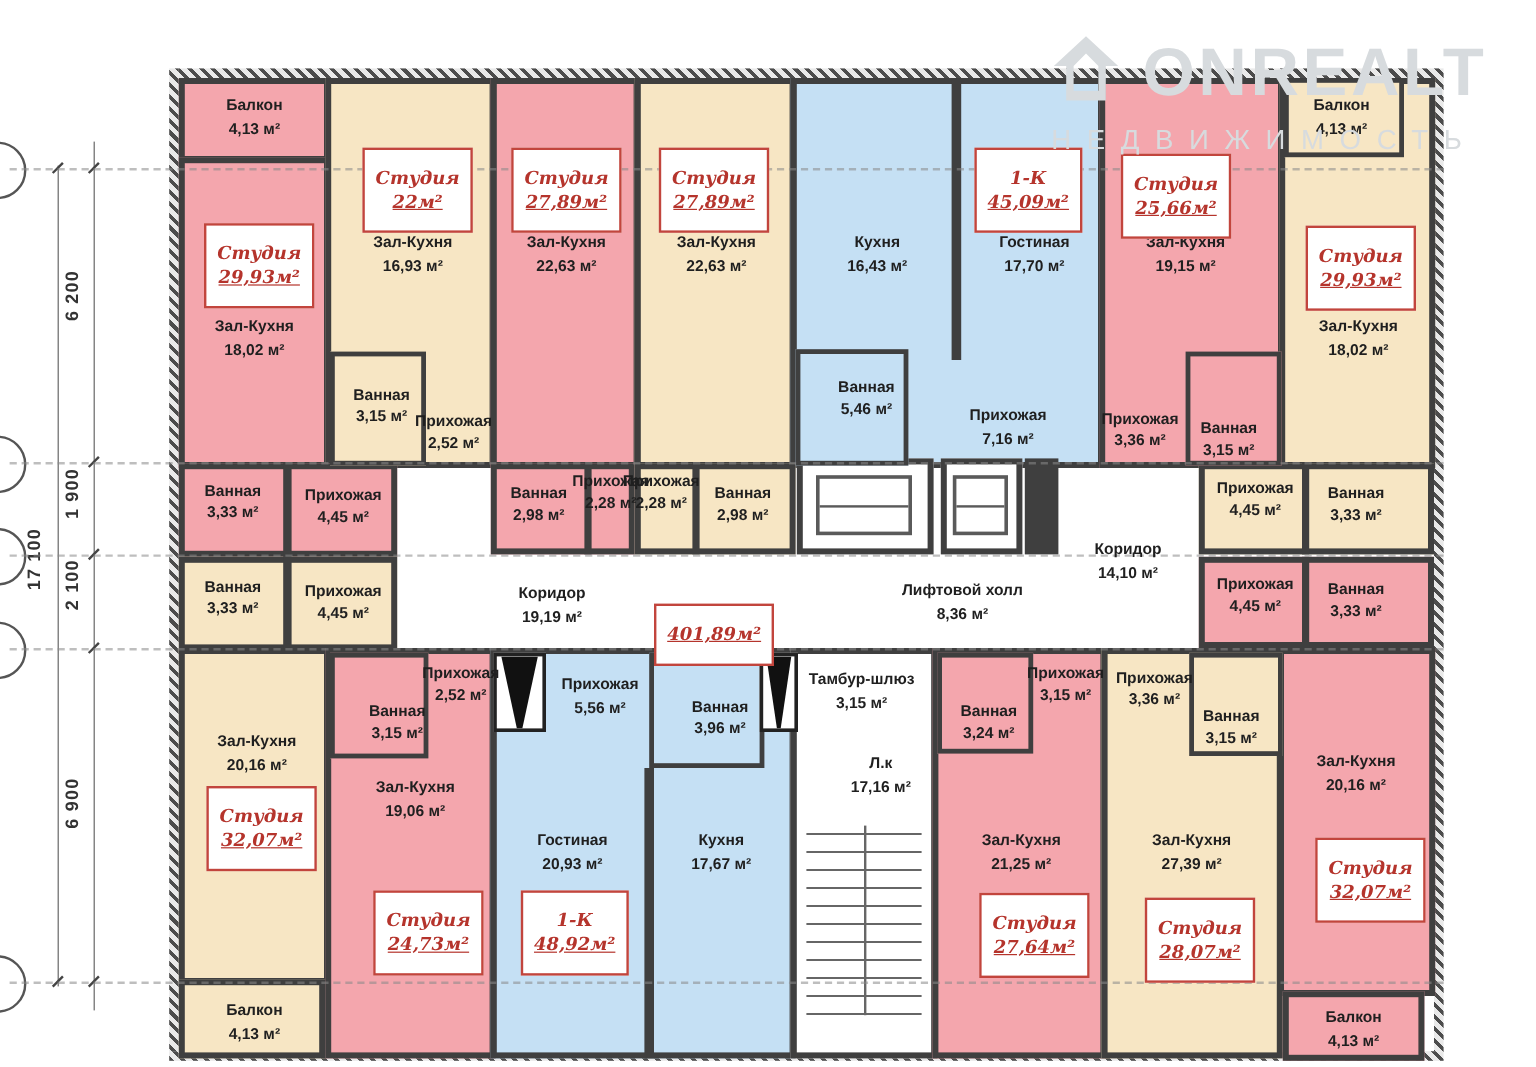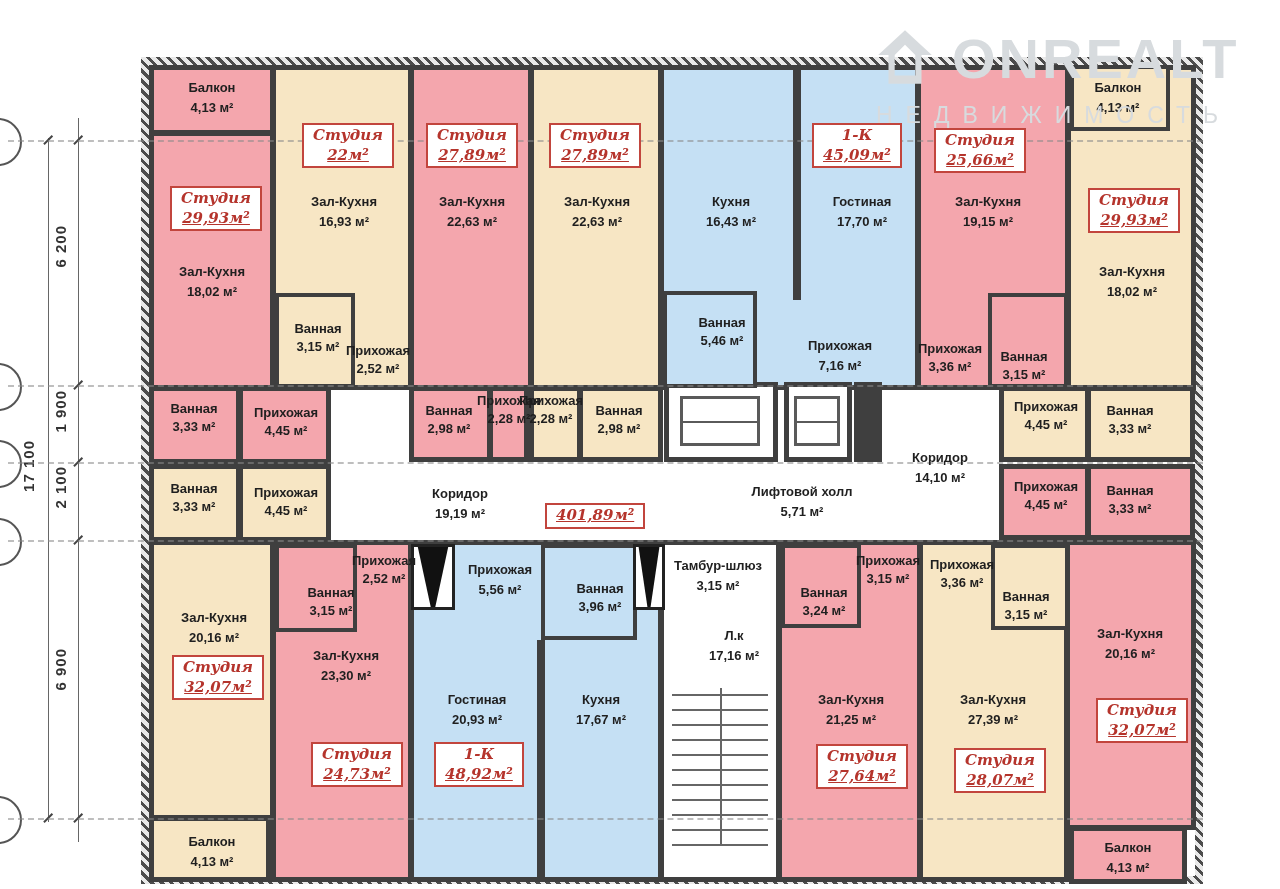--- a/index.html
+++ b/index.html
@@ -16,21 +16,21 @@
   .cream{background:var(--cream,#f7e6c4);}
   .blue{background:var(--blue,#c5e0f4);}
   .white{background:#fff;}
   .wallv{position:absolute;background:var(--wall,#3f3f3f);z-index:3;}
   .lbl{position:absolute;transform:translateX(-50%);text-align:center;z-index:5;
        font-size:13px;font-weight:bold;color:#1f1f1f;line-height:1.55;white-space:nowrap;}
   .lbl span{display:block;}
   .lbl.sm{font-size:13px;line-height:1.35;}
   .tag{position:absolute;z-index:6;background:#fff;border:2px solid #c2453d;color:#b5342c;
        font-family:"DejaVu Serif",serif;font-style:italic;font-weight:bold;
-       text-align:center;padding:1px 9px;font-size:15px;line-height:1.3;white-space:nowrap;}
+       text-align:center;padding:14px 9px;font-size:15px;line-height:1.3;white-space:nowrap;}
   .tag .t-area{text-decoration:underline;display:block;}
   .tag .t-type{display:block;}
   .axisline{position:absolute;left:8px;width:1195px;border-top:2px dashed #8a8a8a;opacity:.55;z-index:4;}
   .axisbubble{position:absolute;left:-26px;width:44px;height:44px;border:2px solid #555;border-radius:50%;
               background:#fff;z-index:1;}
   .dimline{position:absolute;width:1px;background:#666;z-index:1;}
   .tick{position:absolute;width:12px;height:1.5px;background:#444;transform:rotate(-45deg);z-index:2;}
   .vdim{position:absolute;writing-mode:vertical-rl;transform:rotate(180deg);
         font-size:15px;font-weight:bold;color:#333;z-index:2;letter-spacing:1px;}
   .stairs{position:absolute;z-index:3;box-sizing:border-box;
@@ -232,21 +232,21 @@
   <div class="lbl sm" style="left:619px;top:402px;">
       <span>Ванная</span>
       <span>2,98 м²</span>
     </div>
   <div class="lbl" style="left:460px;top:484px;">
       <span>Коридор</span>
       <span>19,19 м²</span>
     </div>
   <div class="lbl" style="left:802px;top:482px;">
       <span>Лифтовой холл</span>
-      <span>5,71 м²</span>
+      <span>8,36 м²</span>
     </div>
   <div class="lbl" style="left:940px;top:448px;">
       <span>Коридор</span>
       <span>14,10 м²</span>
     </div>
   <div class="lbl sm" style="left:1046px;top:398px;">
       <span>Прихожая</span>
       <span>4,45 м²</span>
     </div>
   <div class="lbl sm" style="left:1130px;top:402px;">
@@ -273,21 +273,21 @@
   <div class="lbl sm" style="left:384px;top:552px;">
       <span>Прихожая</span>
       <span>2,52 м²</span>
     </div>
   <div class="lbl sm" style="left:331px;top:584px;">
       <span>Ванная</span>
       <span>3,15 м²</span>
     </div>
   <div class="lbl" style="left:346px;top:646px;">
       <span>Зал-Кухня</span>
-      <span>23,30 м²</span>
+      <span>19,06 м²</span>
     </div>
   <div class="lbl" style="left:500px;top:560px;">
       <span>Прихожая</span>
       <span>5,56 м²</span>
     </div>
   <div class="lbl sm" style="left:600px;top:580px;">
       <span>Ванная</span>
       <span>3,96 м²</span>
     </div>
   <div class="lbl" style="left:477px;top:690px;">

